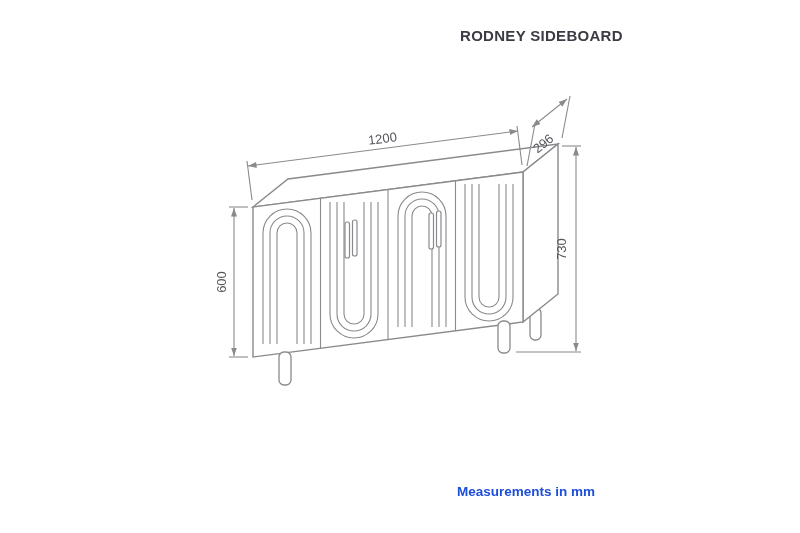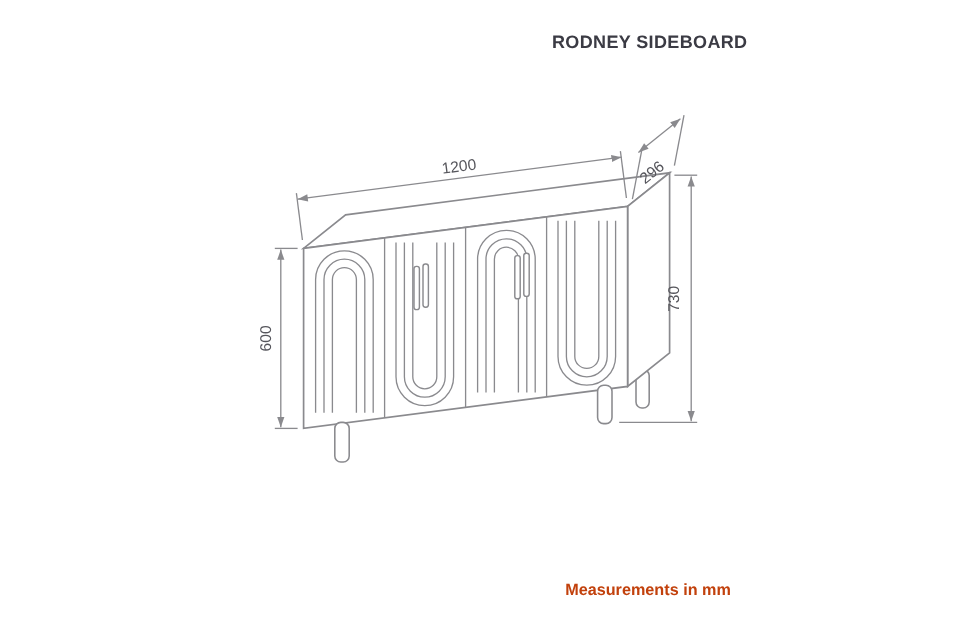--- a/index.html
+++ b/index.html
@@ -6,22 +6,22 @@
   .page{
     position:relative;width:671px;height:533px;background:#ffffff;
     font-family:"Liberation Sans",sans-serif;overflow:hidden;
   }
   .title{
     position:absolute;top:27px;left:460px;
     font-size:15px;font-weight:700;color:#3b3b44;letter-spacing:.3px;
     white-space:nowrap;
   }
   .note{
-    position:absolute;top:484px;left:471px;
-    font-size:13.5px;font-weight:700;color:#c2410c;white-space:nowrap;
+    position:absolute;top:484px;left:457px;
+    font-size:13.5px;font-weight:700;color:#1d4ed8;white-space:nowrap;
   }
   svg{position:absolute;top:0;left:0;}
   svg text{
     font-family:"Liberation Sans",sans-serif;font-size:13px;fill:#56565c;
   }
   .ln{stroke:#8a8a8e;fill:none;}
   .face{fill:#ffffff;stroke:#8a8a8e;}
   .leg{fill:#ffffff;stroke:#8a8a8e;}
   .handle{fill:#ffffff;stroke:#8a8a8e;}
 </style>

